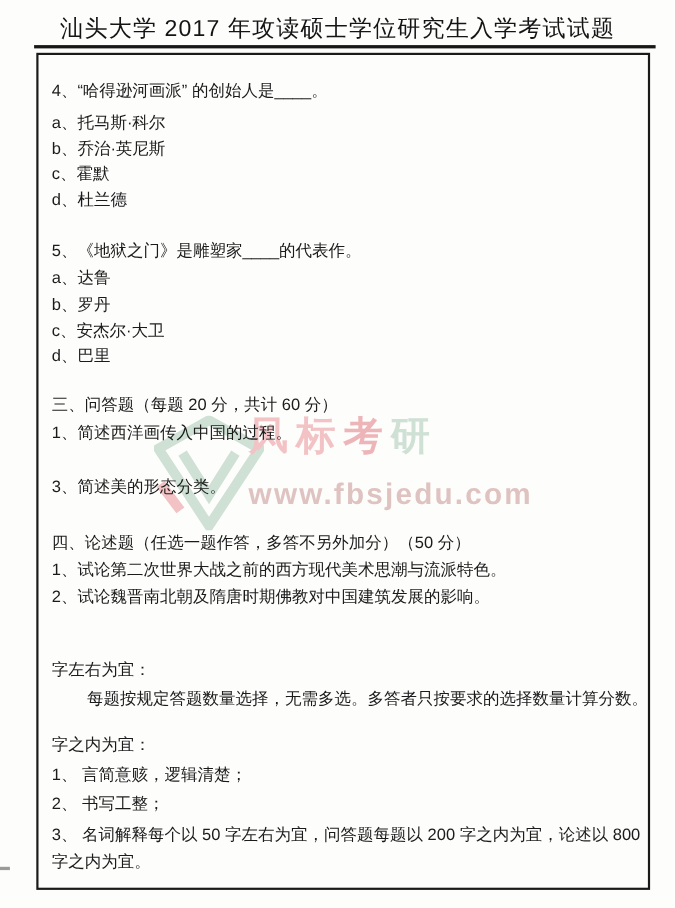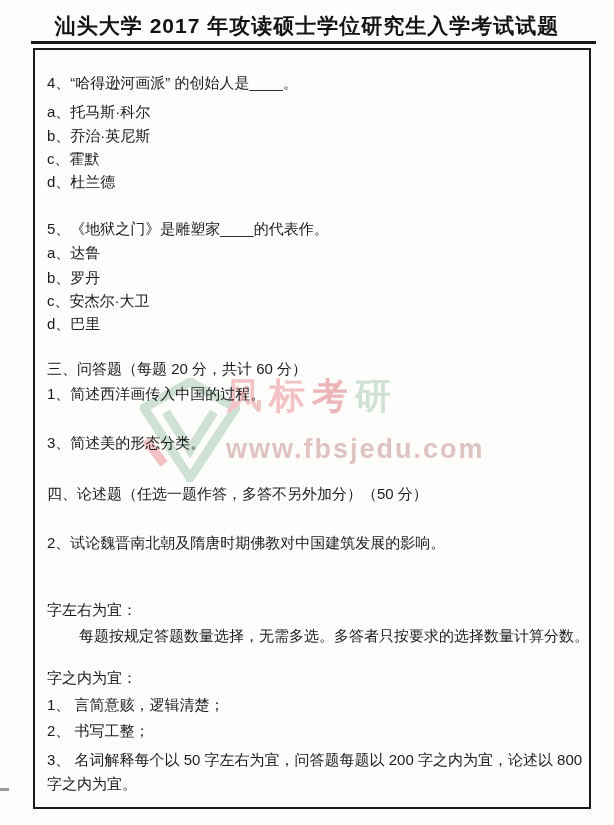--- a/index.html
+++ b/index.html
@@ -16,21 +16,21 @@
     font-family: "Liberation Sans", sans-serif;
     color: #1b1b1b;
   }
   .title {
     position: absolute;
     top: 12px;
     left: 0;
     width: 100%;
     text-align: center;
     font-size: 21px;
-    font-weight: bold;
+    font-weight: normal;
     letter-spacing: 1px;
     color: #141414;
     white-space: nowrap;
   }
   .title-rule {
     position: absolute;
     top: 41px;
     left: 31px;
     width: 565px;
     height: 3px;
@@ -126,20 +126,21 @@
   <div class="line" style="top:244px">a、达鲁</div>
   <div class="line" style="top:269px">b、罗丹</div>
   <div class="line" style="top:292px">c、安杰尔·大卫</div>
   <div class="line" style="top:315px">d、巴里</div>
 
   <div class="line bold" style="top:360px">三、问答题（每题 20 分，共计 60 分）</div>
   <div class="line" style="top:385px">1、简述西洋画传入中国的过程。</div>
   <div class="line" style="top:434px">3、简述美的形态分类。</div>
 
   <div class="line bold" style="top:485px">四、论述题（任选一题作答，多答不另外加分）（50 分）</div>
+  <div class="line bold" style="top:510px">1、试论第二次世界大战之前的西方现代美术思潮与流派特色。</div>
   <div class="line bold" style="top:534px">2、试论魏晋南北朝及隋唐时期佛教对中国建筑发展的影响。</div>
 
   <div class="line bold" style="top:601px">字左右为宜：</div>
   <div class="line indent" style="top:627px">每题按规定答题数量选择，无需多选。多答者只按要求的选择数量计算分数。</div>
 
   <div class="line bold" style="top:669px">字之内为宜：</div>
   <div class="line" style="top:696px">1、 言简意赅，逻辑清楚；</div>
   <div class="line" style="top:722px">2、 书写工整；</div>
   <div class="line wrap" style="top:748px">3、 名词解释每个以 50 字左右为宜，问答题每题以 200 字之内为宜，论述以 800 字之内为宜。</div>
 

